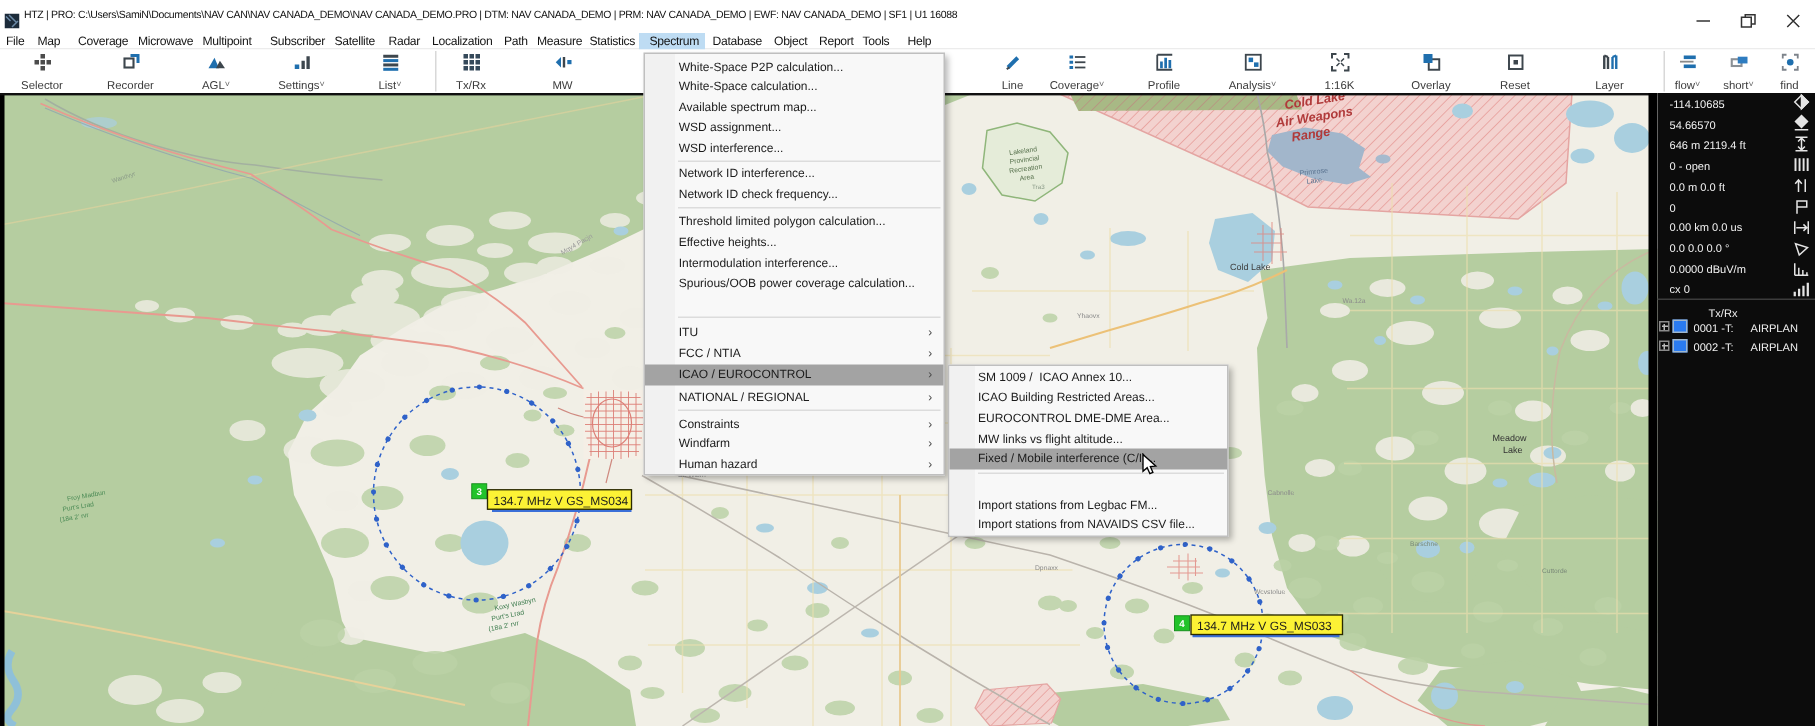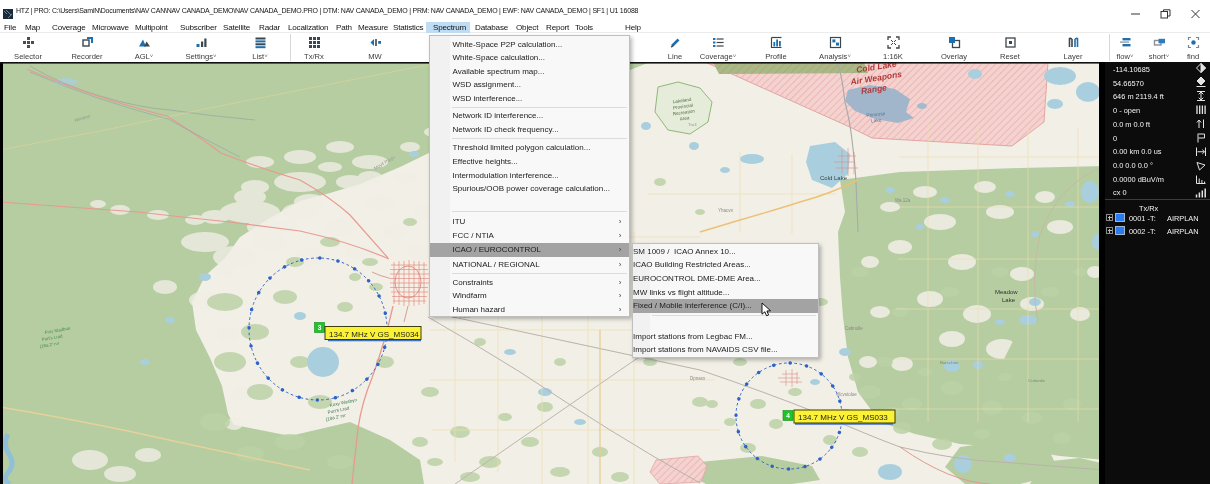--- a/index.html
+++ b/index.html
@@ -17,21 +17,21 @@
 .chev{font-size:6px;color:#666;vertical-align:1px}
 .tsep{top:34px;width:1px;height:27px;background:#d8d8d8}
 #panel{left:1105px;top:62px;width:105px;height:422px;background:#0c0c0c}
 .pv{left:1113px;font-size:7.4px;color:#f2f2f2;white-space:nowrap}
 .prow{font-size:7.4px;color:#f2f2f2;white-space:nowrap}
 #menu1{left:428.5px;top:35px;width:201px;height:282px;background:#f8f8f8;border:1px solid #bfbfbf;box-shadow:2px 2px 4px rgba(0,0,0,.28)}
 #menu1 .gut{position:absolute;left:0;top:0;width:20px;height:280px;background:#f1f1f1}
 #menu2{left:632px;top:243px;width:187px;height:115px;background:#f8f8f8;border:1px solid #bfbfbf;box-shadow:2px 2px 4px rgba(0,0,0,.28)}
 #menu2 .gut{position:absolute;left:0;top:0;width:17px;height:113px;background:#f1f1f1}
 .m1i{position:absolute;left:0;width:199px;height:13.5px;line-height:13.5px;font-size:8px;color:#1b1b1b;padding-left:23px;white-space:nowrap}
-.m2i{position:absolute;left:0;width:185px;height:13.6px;line-height:13.6px;font-size:8px;color:#1b1b1b;white-space:nowrap}
+.m2i{position:absolute;left:0;width:185px;height:13.6px;line-height:13.6px;font-size:8px;color:#1b1b1b;padding-left:19px;white-space:nowrap}
 .msep{position:absolute;left:22px;right:2px;height:1px;background:#dcdcdc}
 .arr{position:absolute;right:7px;font-size:8px;color:#444}
 .hl{background:#a3a3a3}
 </style></head><body>
 
 <div class="a" id="tbar"></div>
 <svg class="a" id="appico" viewBox="0 0 10 10">
     <rect x="0" y="0" width="10" height="10" fill="#1c2b3a"></rect>
     <path d="M1 2 L4 5 M3 1 L8 6 M5 9 L9 5" stroke="#6b89a6" stroke-width="1" fill="none"></path>
   </svg>
@@ -59,21 +59,21 @@
 <div class="a mi" style="left:259px">Radar</div>
 <div class="a mi" style="left:288px">Localization</div>
 <div class="a mi" style="left:336px">Path</div>
 <div class="a mi" style="left:358px">Measure</div>
 <div class="a mi" style="left:393px">Statistics</div>
 <div class="a mi" style="left:433px">Spectrum</div>
 <div class="a mi" style="left:475px">Database</div>
 <div class="a mi" style="left:516px">Object</div>
 <div class="a mi" style="left:546px">Report</div>
 <div class="a mi" style="left:575px">Tools</div>
-<div class="a mi" style="left:625px">Help</div>
+<div class="a mi" style="left:605px">Help</div>
 
 <div class="a" id="toolbar"></div>
 <div class="a tsep" style="left:290px"></div>
 <div class="a tsep" style="left:1109px"></div>
 <div class="a ti" style="left:0px"><svg width="13" height="13" viewBox="0 0 13 13">
       <g fill="#4c4c4c">
         <rect x="5" y="1" width="3" height="3"></rect>
         <rect x="5" y="5" width="3" height="3"></rect>
         <rect x="5" y="9" width="3" height="3"></rect>
         <rect x="1" y="5" width="3" height="3"></rect>

